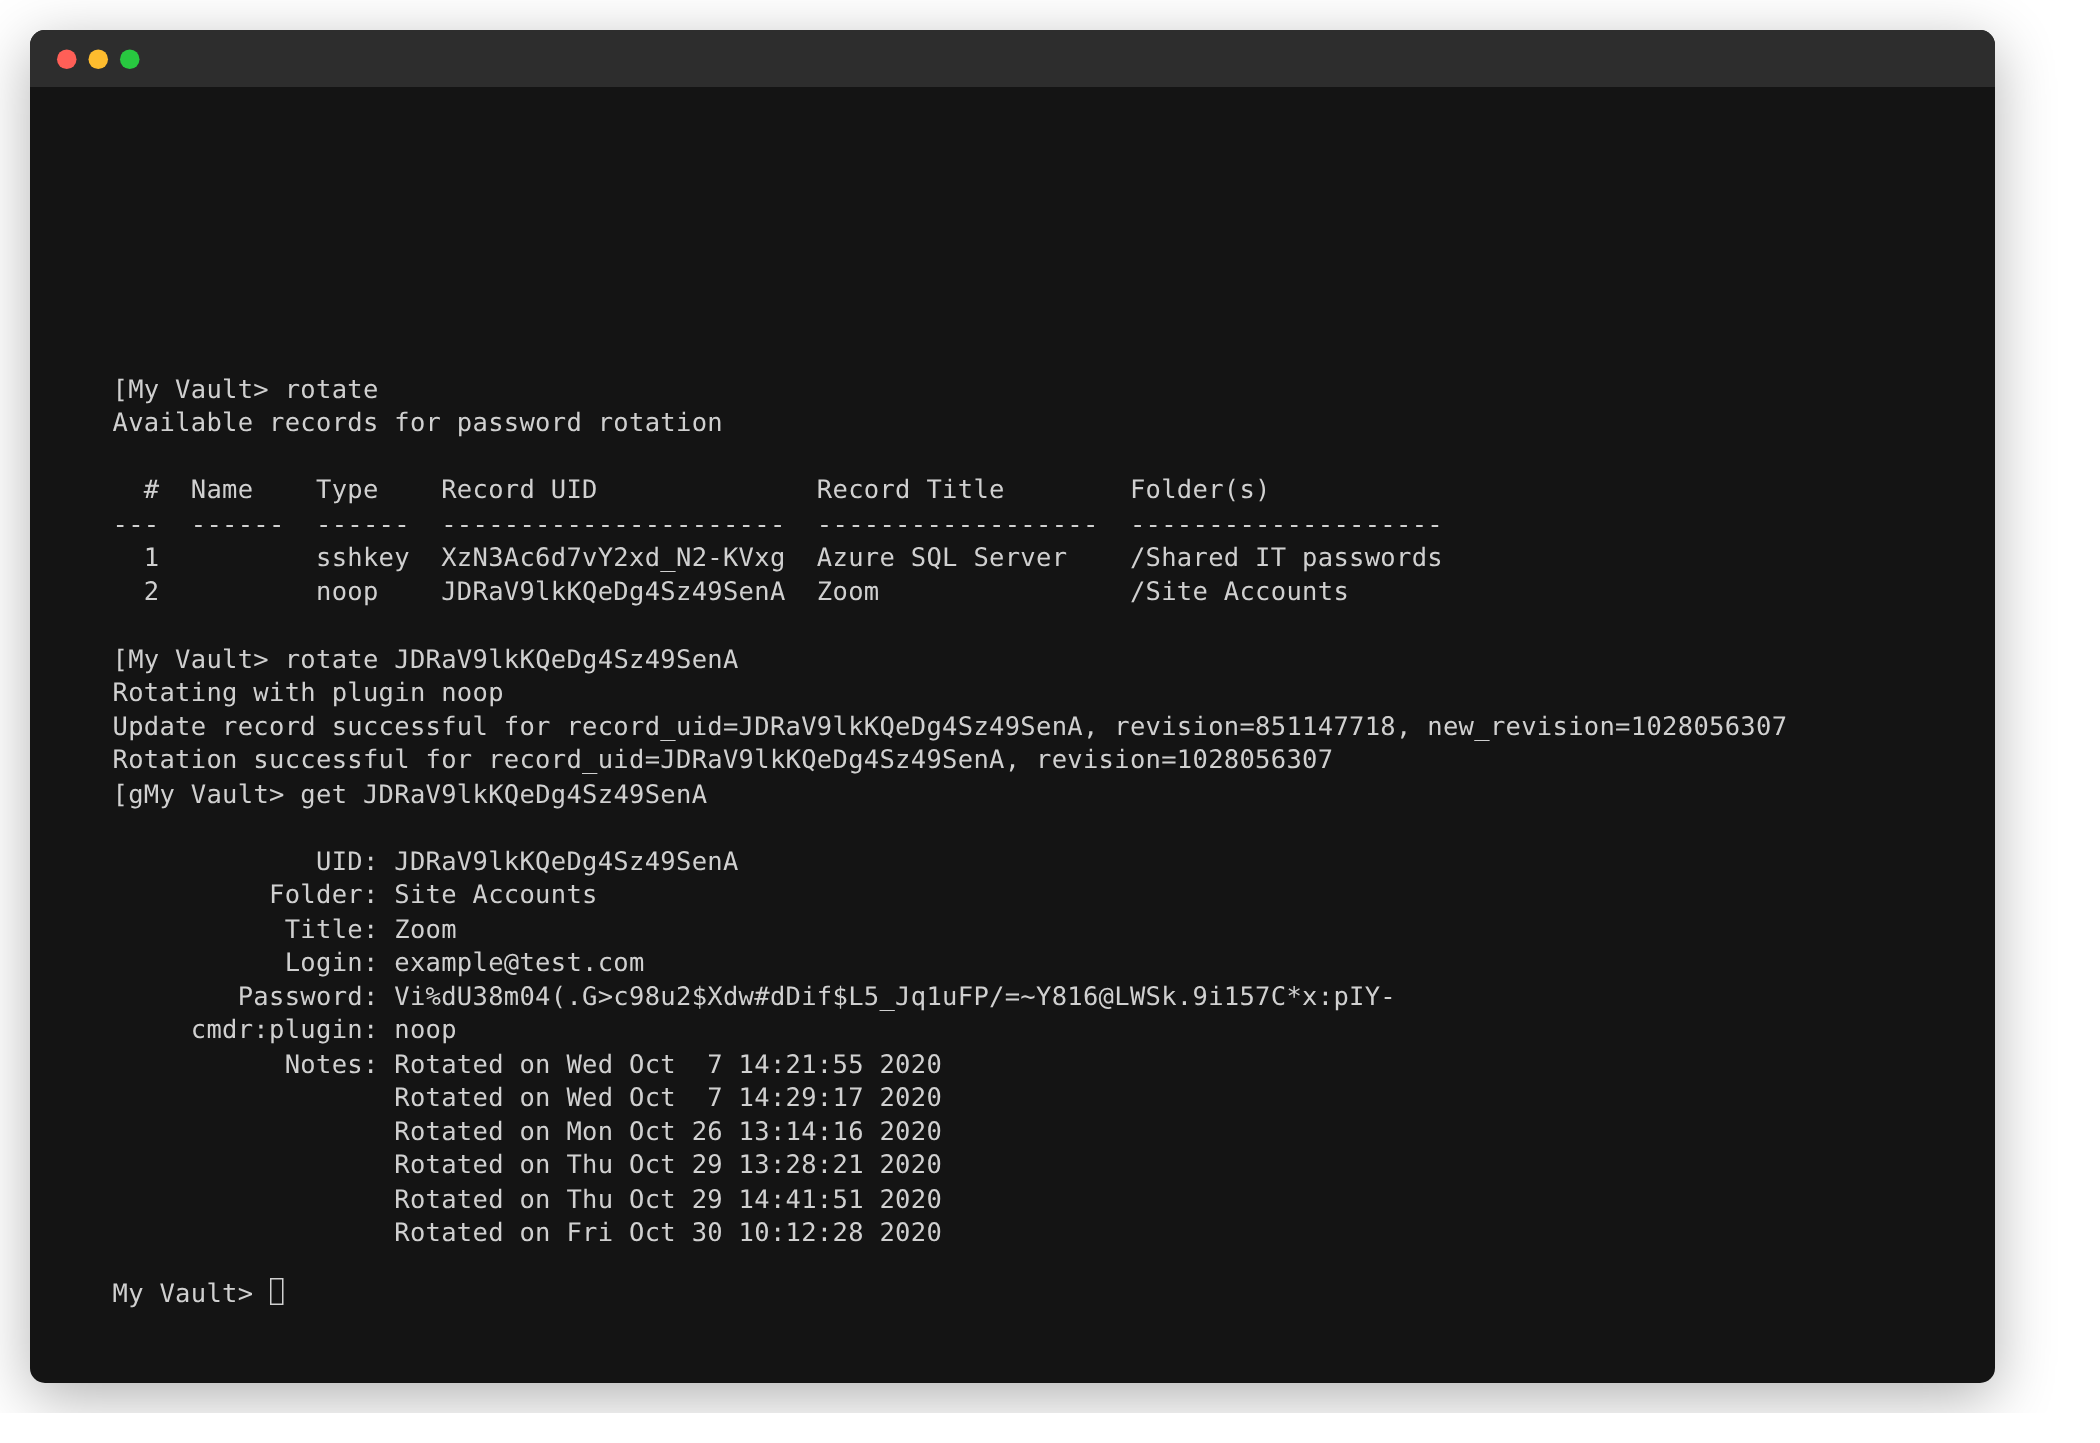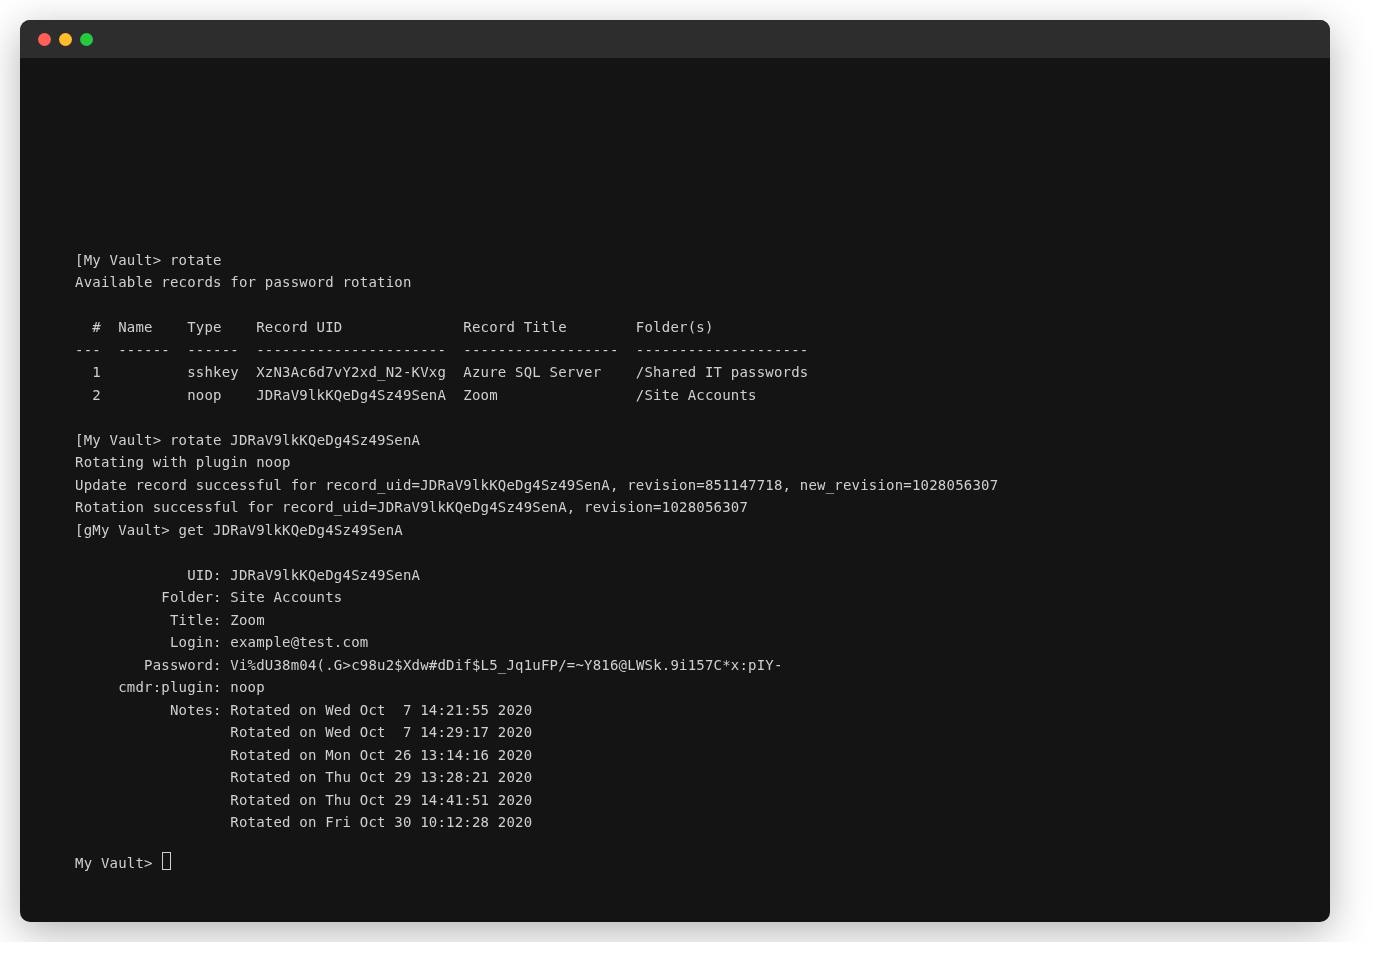--- a/index.html
+++ b/index.html
@@ -32,21 +32,21 @@
       width: 13px;
       height: 13px;
       border-radius: 50%;
     }
     .red { background: #ff5f57; }
     .yellow { background: #febc2e; }
     .green { background: #28c840; }
     .terminal-content {
       padding: 20px 0 0 55px;
       color: #d0d0d0;
-      font-size: 14px;
+      font-size: 17px;
       line-height: 22.5px;
       white-space: pre;
       font-weight: 500;
       letter-spacing: 0.2px;
     }
     .terminal-content .spacer {
       height: 148px;
     }
     .cursor {
       display: inline-block;

